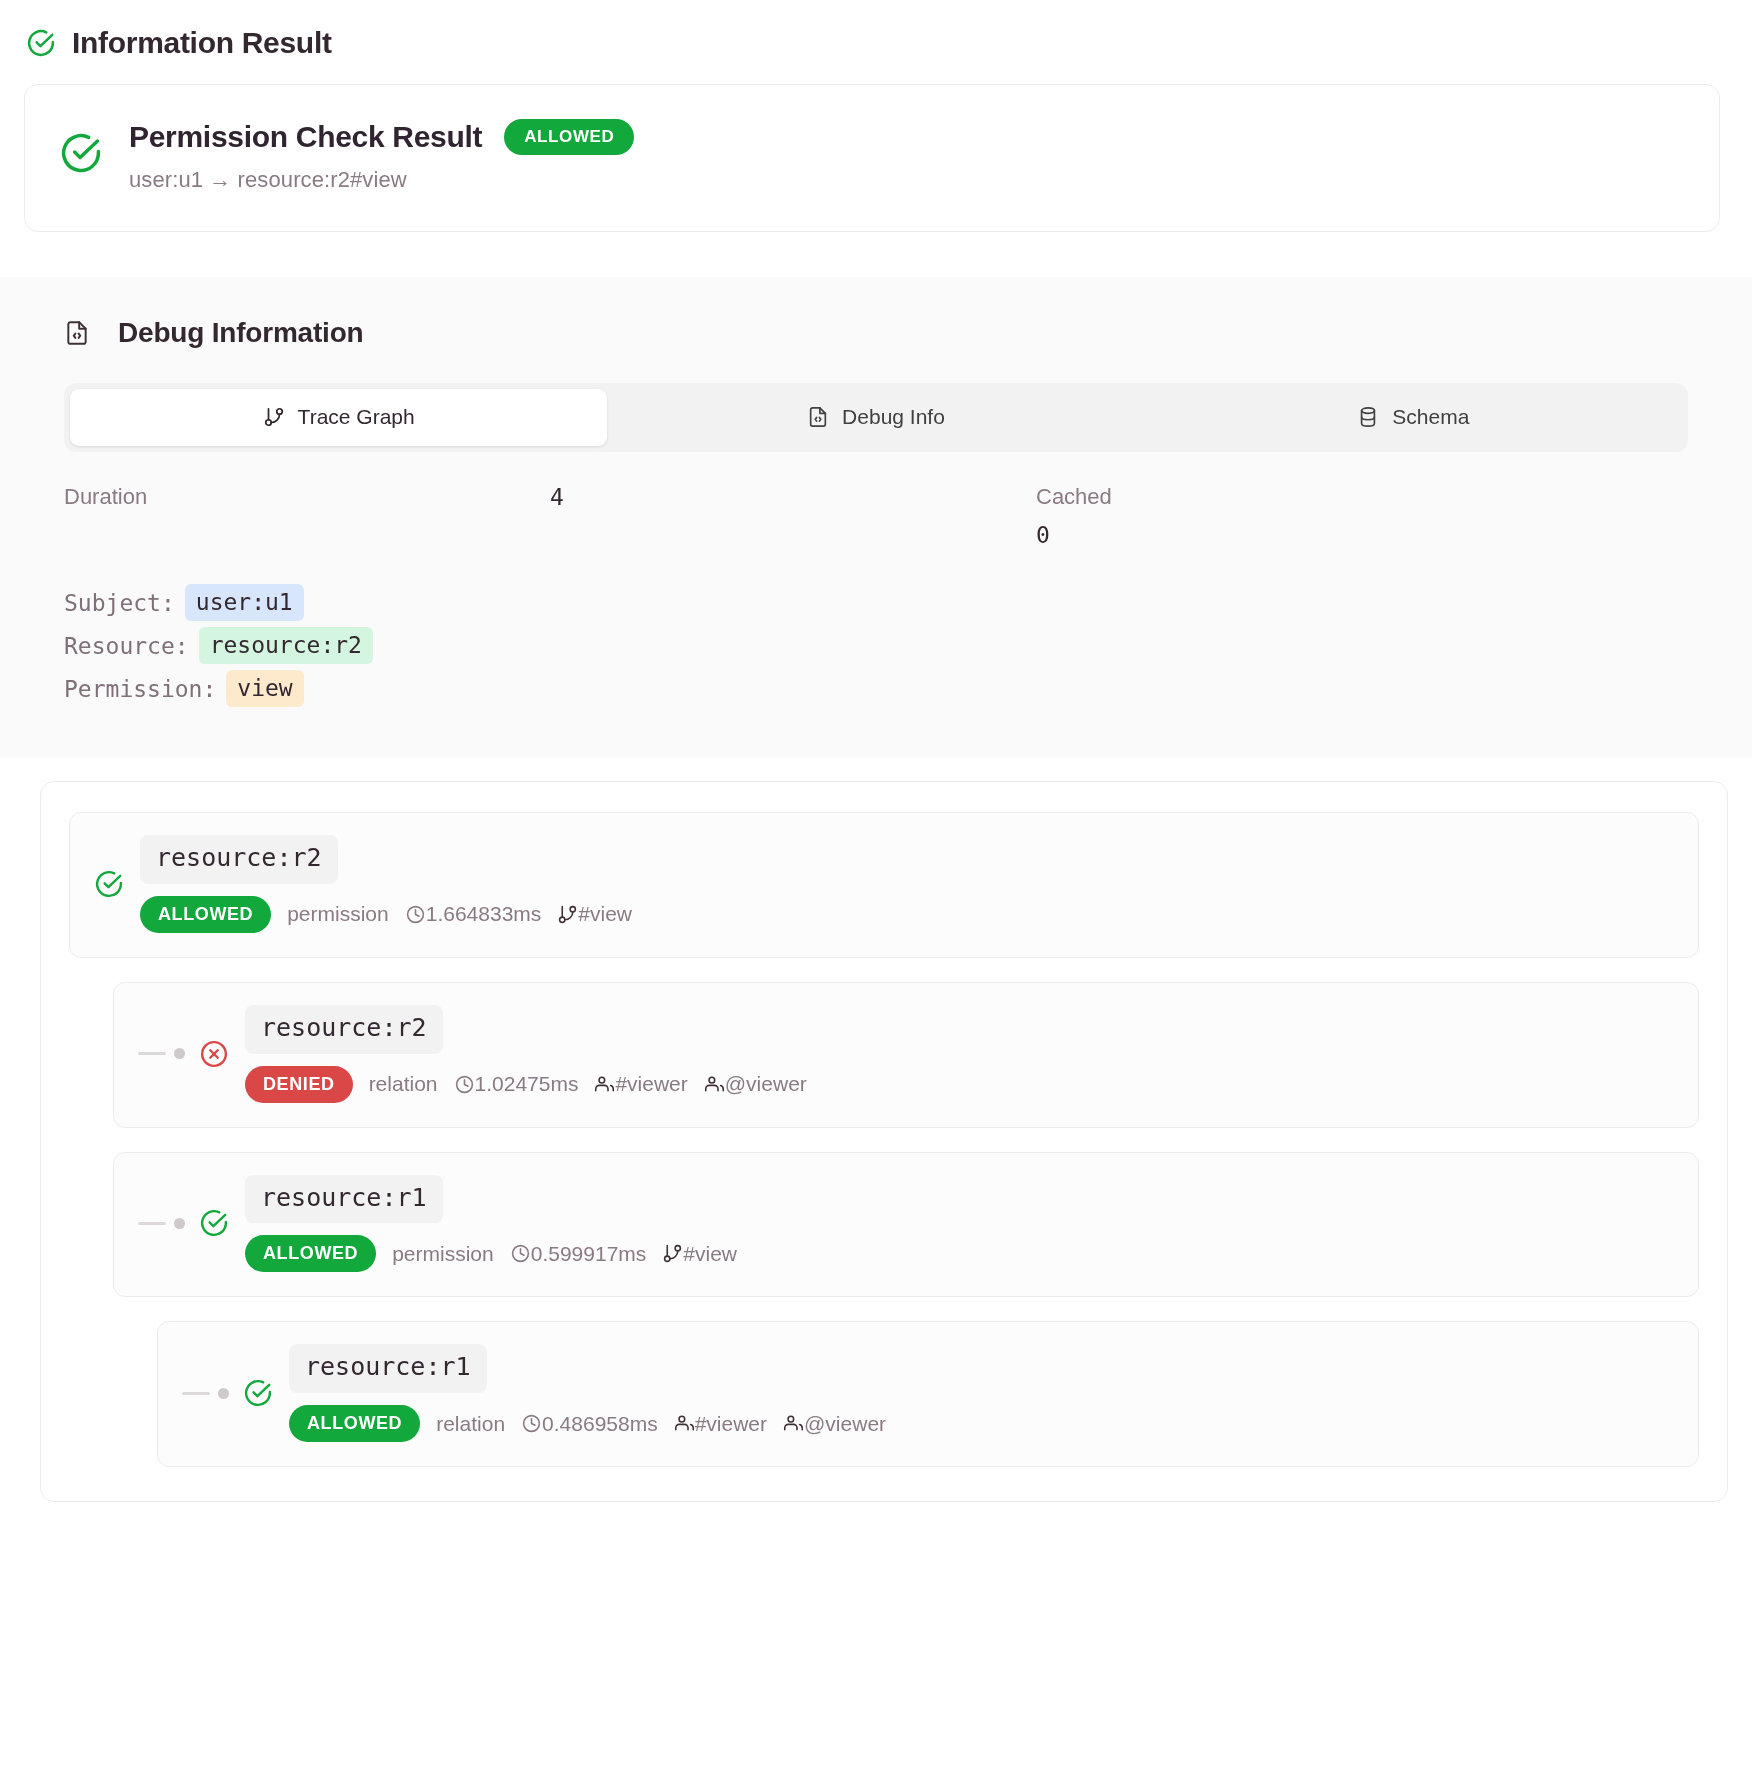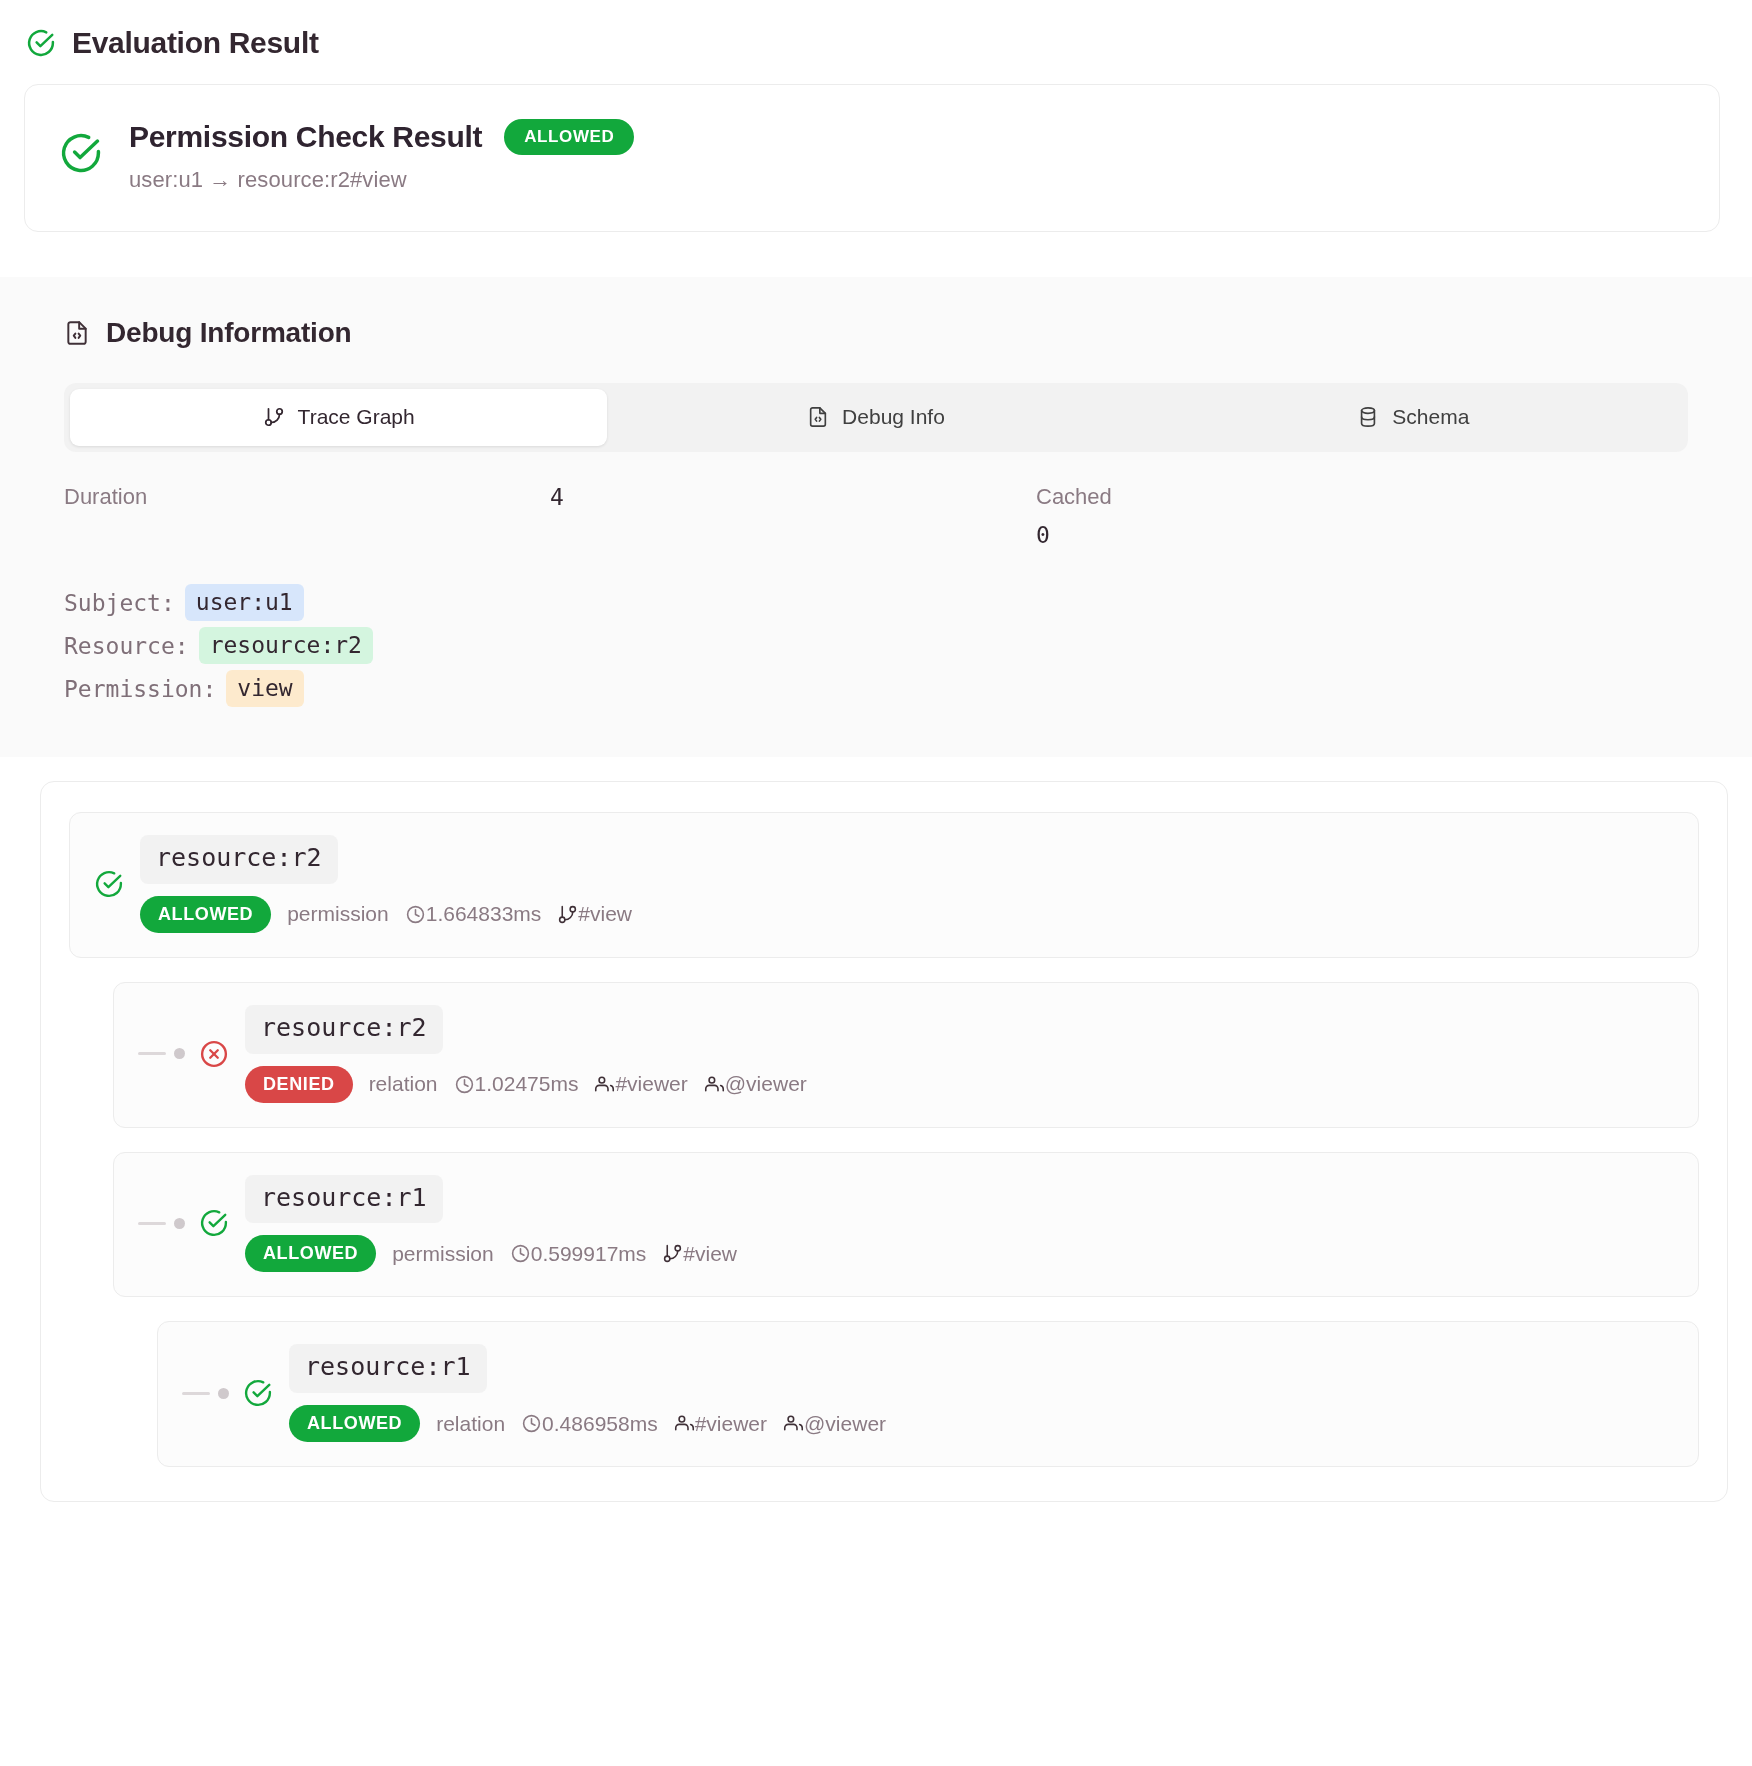--- a/index.html
+++ b/index.html
@@ -70,21 +70,21 @@
 
   
   .debug-panel {
     margin-top: 45px;
     background: #fafafa;
     padding: 40px 24px 44px 24px;
   }
   .debug-head {
     display: flex;
     align-items: center;
-    gap: 16px;
+    gap: 28px;
     padding-left: 40px;
   }
   .debug-head .title {
     font-size: 28px;
     font-weight: bold;
     color: #332730;
     letter-spacing: -0.2px;
   }
 
   
@@ -254,21 +254,21 @@
 
 <div class="page">
 
   <div class="eval-head">
     <span>
       <svg width="30" height="30" viewBox="0 0 24 24" fill="none" stroke="#12a83c" stroke-width="2" stroke-linecap="round" stroke-linejoin="round">
         <path d="M21.5 11.2V12a9.5 9.5 0 1 1-5.3-8.5"></path>
         <polyline points="8.5,11.5 11.5,14.5 21,5.5"></polyline>
       </svg>
     </span>
-    <span class="title">Evaluation Result</span>
+    <span class="title">Information Result</span>
   </div>
 
   <div class="result-card">
     <span class="icon-wrap">
       <svg width="44" height="44" viewBox="0 0 24 24" fill="none" stroke="#12a83c" stroke-width="1.9" stroke-linecap="round" stroke-linejoin="round">
         <path d="M21.5 11.2V12a9.5 9.5 0 1 1-5.3-8.5"></path>
         <polyline points="8.5,11.5 11.5,14.5 21,5.5"></polyline>
       </svg>
     </span>
     <div class="result-body">

